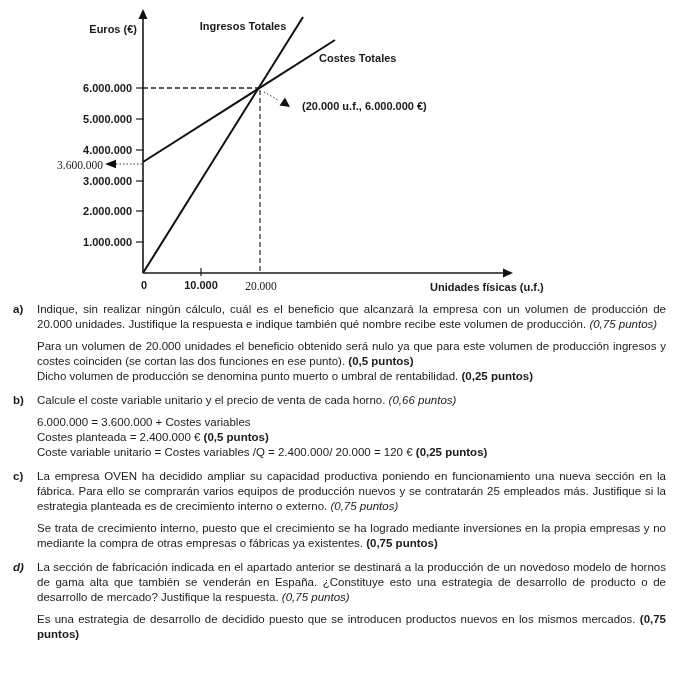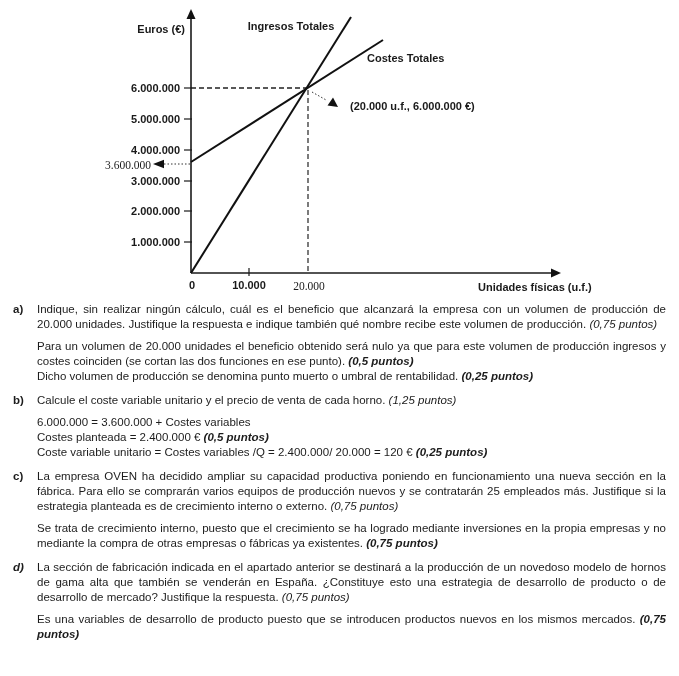--- a/index.html
+++ b/index.html
@@ -1,40 +1,40 @@
 <!DOCTYPE html>
 <html><head>
 <meta charset="utf-8">
 <style>
   html,body{margin:0;padding:0;background:#fff;}
   .page{
     width:679px;height:676px;background:#ffffff;overflow:hidden;
     font-family:"Liberation Sans",sans-serif;font-size:11.5px;line-height:15px;color:#1c1c1c;
   }
-  .chart-wrap{height:294px;position:relative;padding-left:48px;}
+  .chart-wrap{height:294px;position:relative;}
   svg text{fill:#1a1a1a;}
   .cs{font-family:"Liberation Sans",sans-serif;font-size:11px;font-weight:bold;}
   .serif{font-family:"Liberation Serif",serif;font-size:11.5px;font-weight:normal;}
   .axis{stroke:#1a1a1a;stroke-width:1.6;}
   .tick{stroke:#1a1a1a;stroke-width:1.2;}
   .dataline{stroke:#111;stroke-width:2;}
   .dash{stroke:#222;stroke-width:1.4;stroke-dasharray:5 3;}
   .dashv{stroke:#5a5a5a;stroke-width:1.6;stroke-dasharray:5 3;}
   .dot{stroke:#333;stroke-width:1;stroke-dasharray:1.5 2;}
   .fillb{fill:#111;stroke:none;}
   .qa-section{padding-top:8px;}
   .qa-item{margin-bottom:9px;}
   .qrow{display:flex;padding:0 13px;margin-bottom:7px;}
   .qlabel{width:24px;flex:none;font-weight:bold;}
   .qlabel.it{font-style:italic;}
   .qbody{flex:1;text-align:justify;}
   .answers{margin:0 13px 0 37px;}
   .ans{text-align:justify;}
   .pts-i{font-style:italic;}
-  .pts-bi{font-style:italic;font-weight:bold;}
+  .pts-bi{font-weight:bold;}
 </style>
 </head>
 <body>
 
 <div class="page">
 
   <div class="chart-wrap">
     <svg width="679" height="294" viewBox="0 0 679 294">
 
       <line class="axis" x1="143" y1="273" x2="143" y2="17"></line>
@@ -92,21 +92,21 @@
       </div>
       <div class="answers">
         <div class="ans"><span>Para un volumen de 20.000 unidades el beneficio obtenido será nulo ya que para este volumen de producción ingresos y costes coinciden (se cortan las dos funciones en ese punto).</span> <span class="pts-bi">(0,5 puntos)</span></div>
         <div class="ans"><span>Dicho volumen de producción se denomina punto muerto o umbral de rentabilidad.</span> <span class="pts-bi">(0,25 puntos)</span></div>
       </div>
     </div>
 
     <div class="qa-item">
       <div class="qrow">
         <span class="qlabel">b)</span>
-        <div class="qbody"><span>Calcule el coste variable unitario y el precio de venta de cada horno.</span> <span class="pts-i">(1,25 puntos)</span></div>
+        <div class="qbody"><span>Calcule el coste variable unitario y el precio de venta de cada horno.</span> <span class="pts-i">(0,66 puntos)</span></div>
       </div>
       <div class="answers">
         <div class="ans"><span>6.000.000 = 3.600.000 + Costes variables</span> <span class="pts-bi"></span></div>
         <div class="ans"><span>Costes planteada = 2.400.000 €</span> <span class="pts-bi">(0,5 puntos)</span></div>
         <div class="ans"><span>Coste variable unitario = Costes variables /Q = 2.400.000/ 20.000 = 120 €</span> <span class="pts-bi">(0,25 puntos)</span></div>
       </div>
     </div>
 
     <div class="qa-item">
       <div class="qrow">
@@ -117,18 +117,18 @@
         <div class="ans"><span>Se trata de crecimiento interno, puesto que el crecimiento se ha logrado mediante inversiones en la propia empresas y no mediante la compra de otras empresas o fábricas ya existentes.</span> <span class="pts-bi">(0,75 puntos)</span></div>
       </div>
     </div>
 
     <div class="qa-item">
       <div class="qrow">
         <span class="qlabel it">d)</span>
         <div class="qbody"><span>La sección de fabricación indicada en el apartado anterior se destinará a la producción de un novedoso modelo de hornos de gama alta que también se venderán en España. ¿Constituye esto una estrategia de desarrollo de producto o de desarrollo de mercado? Justifique la respuesta.</span> <span class="pts-i">(0,75 puntos)</span></div>
       </div>
       <div class="answers">
-        <div class="ans"><span>Es una variables de desarrollo de producto puesto que se introducen productos nuevos en los mismos mercados.</span> <span class="pts-bi">(0,75 puntos)</span></div>
+        <div class="ans"><span>Es una estrategia de desarrollo de decidido puesto que se introducen productos nuevos en los mismos mercados.</span> <span class="pts-bi">(0,75 puntos)</span></div>
       </div>
     </div>
 
   </div>
 </div>
 
 </body></html>

